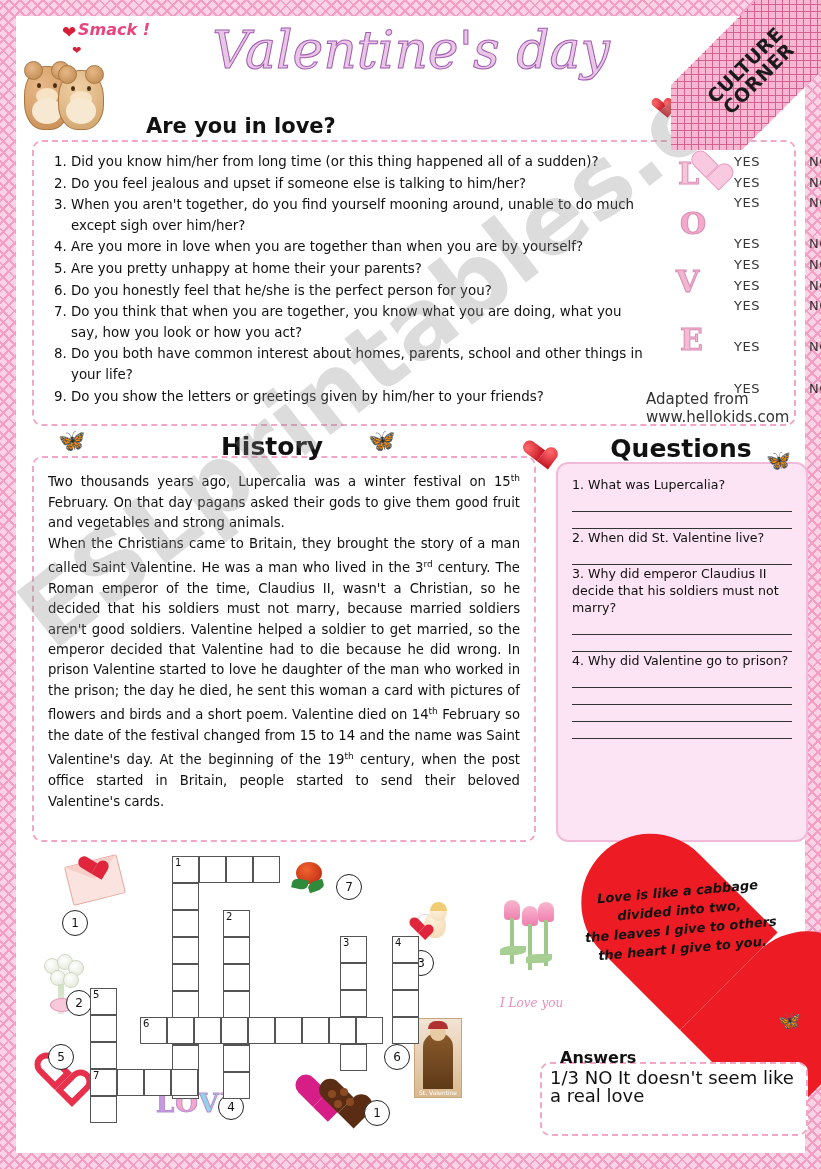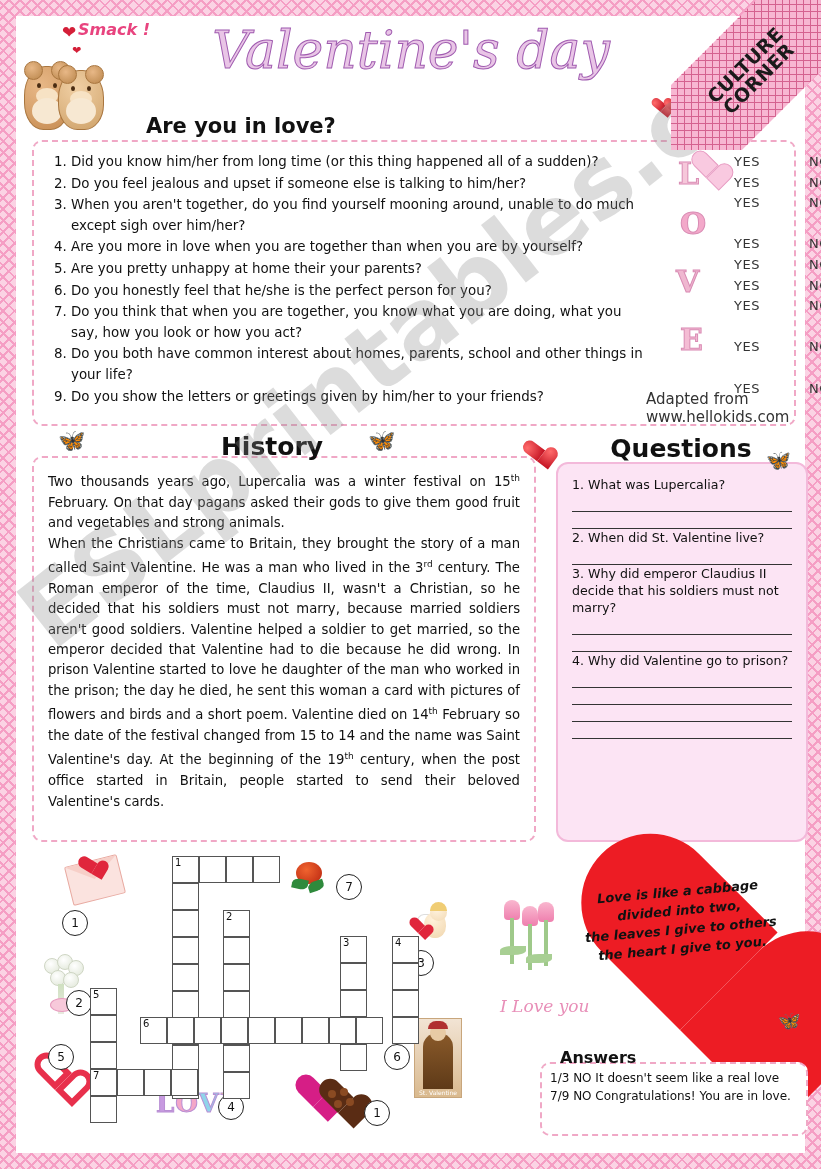--- a/index.html
+++ b/index.html
@@ -223,36 +223,36 @@
     background:linear-gradient(#8a5a2a,#5e3a18);}
   .saint .head2{position:absolute;left:15px;top:6px;width:16px;height:16px;border-radius:50%;background:#e8cba5;}
   .saint .cap{position:absolute;left:13px;top:2px;width:20px;height:8px;border-radius:8px 8px 0 0;background:#b03030;}
   .saint .lbl{position:absolute;bottom:1px;left:0;width:100%;text-align:center;font-size:6px;color:#fff;}
   
   .tulips{width:62px;height:92px;position:relative;}
   .tulips .t{position:absolute;width:16px;height:20px;border-radius:8px 8px 4px 4px;
     background:linear-gradient(#f9b7cf,#ef7fae);}
   .tulips .st{position:absolute;width:4px;height:46px;background:#9fc98a;}
   .tulips .lv{position:absolute;width:26px;height:9px;border-radius:50% 0 50% 0;background:#a8cf93;}
-  .iloveyou{position:absolute;font-size:17px;font-style:italic;color:#e88fb8;
+  .iloveyou{position:absolute;font-size:12px;font-style:italic;color:#e88fb8;
     font-family:"DejaVu Serif",serif;}
   
   .bigheart{position:absolute;left:556px;top:850px;width:250px;height:218px;}
   .bigheart .lobe{position:absolute;width:138px;height:180px;border-radius:138px 138px 0 0;
     background:#ed1c24;}
   .bigheart .lobe.a{left:124px;transform:rotate(-45deg);transform-origin:0 100%;}
   .bigheart .lobe.b{left:124px;transform:rotate(45deg);transform-origin:0 100%;}
   .poem{position:absolute;left:26px;top:32px;width:196px;text-align:center;z-index:4;
     color:#111;font-size:13px;line-height:19px;font-weight:bold;font-style:italic;
     transform:rotate(-5deg);font-family:"DejaVu Sans",sans-serif;}
   .poem div{white-space:nowrap;}
   
   .ans-head{position:absolute;left:560px;top:1048px;font-size:16px;font-weight:bold;color:#111;z-index:6;}
   .ans-box{left:540px;top:1062px;width:264px;height:70px;}
-  .ans-inner{position:absolute;left:8px;top:5px;width:250px;font-size:12px;line-height:18px;color:#111;}
+  .ans-inner{position:absolute;left:8px;top:5px;width:250px;font-size:18px;line-height:18px;color:#111;}
   
   .wm{position:absolute;left:90px;top:330px;width:640px;height:520px;z-index:20;pointer-events:none;
     font-size:96px;font-weight:bold;color:rgba(140,140,140,0.30);
     transform:rotate(-38deg);font-family:"DejaVu Sans",sans-serif;white-space:nowrap;}
 </style>
 </head>
 <body>
 
 <div class="page">
   <div class="inner"></div>
@@ -593,17 +593,16 @@
     <div>the leaves I give to others</div>
     <div>the heart I give to you.</div>
   </div>
 </div>
 <div style="position:absolute;left:778px;top:1010px;font-size:18px;color:#e8336f;">🦋</div>
 
 <div class="ans-head">Answers</div>
 <div class="dashbox ans-box">
   <div class="ans-inner">
     <div>1/3 NO It doesn't seem like a real love</div>
-    <div>7/9 NO Congratulations! You are in love.</div>
   </div>
 </div>
 
 <div class="wm">ESLprintables.com</div>
 
 </body></html>

